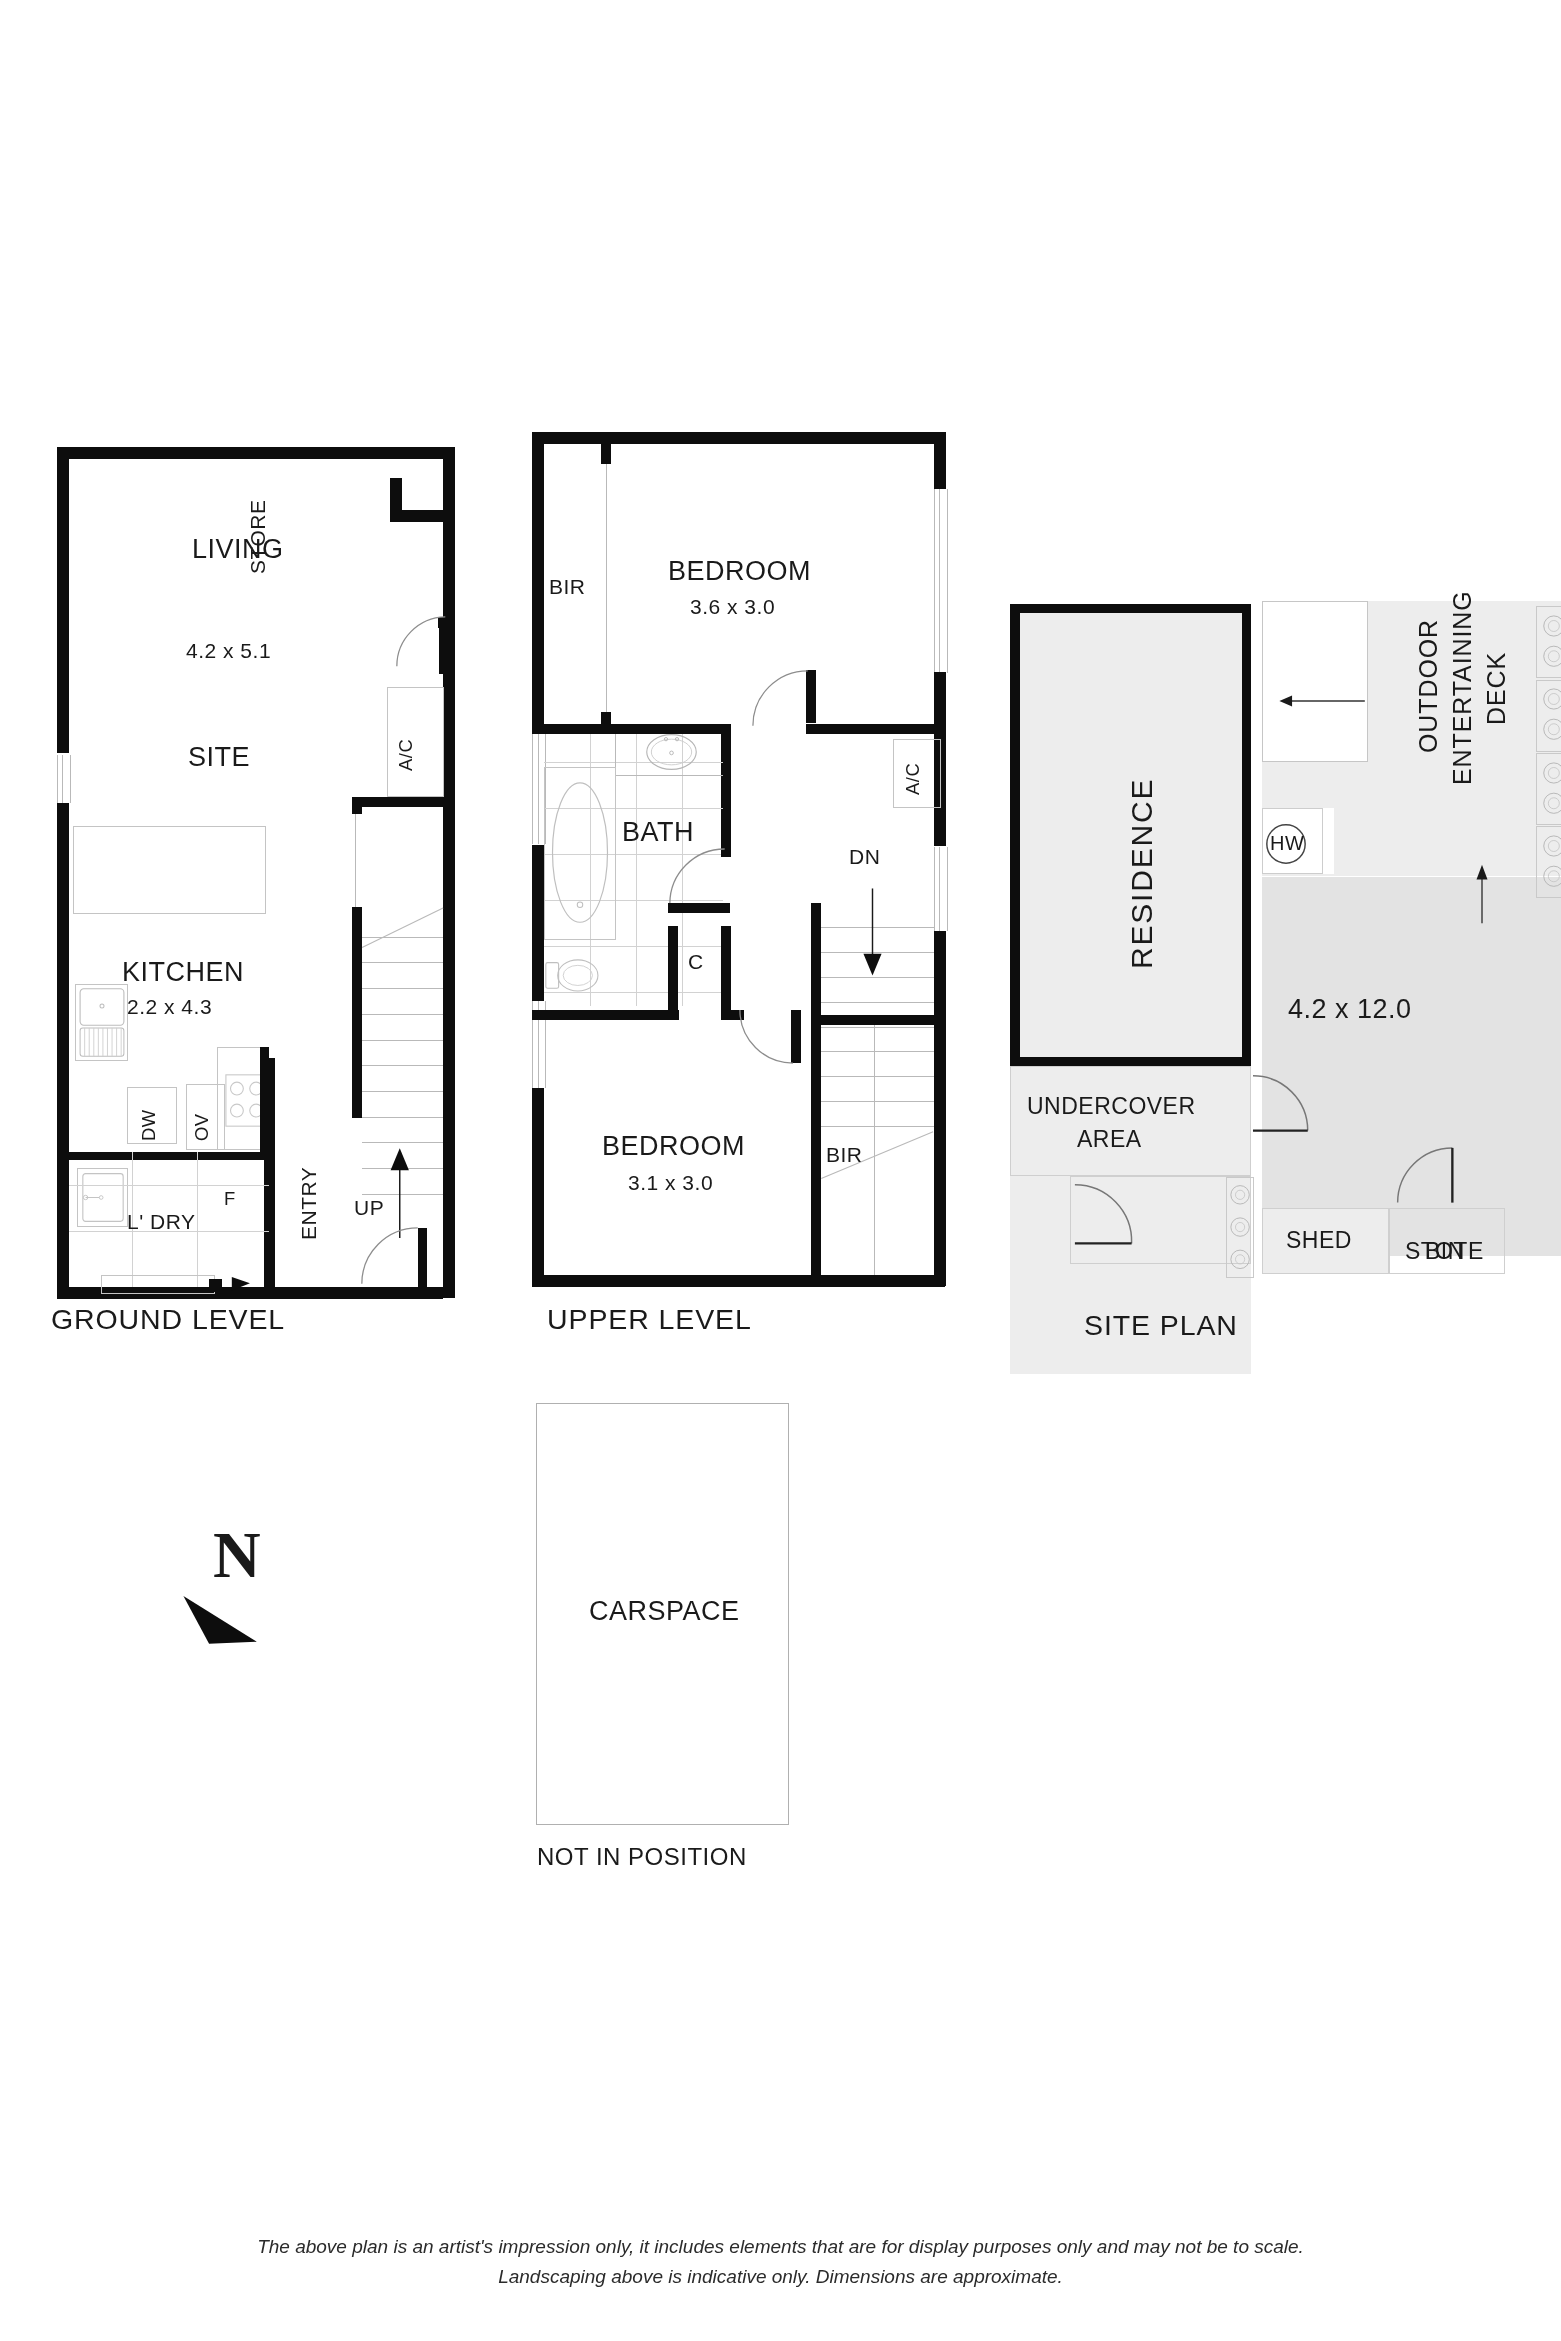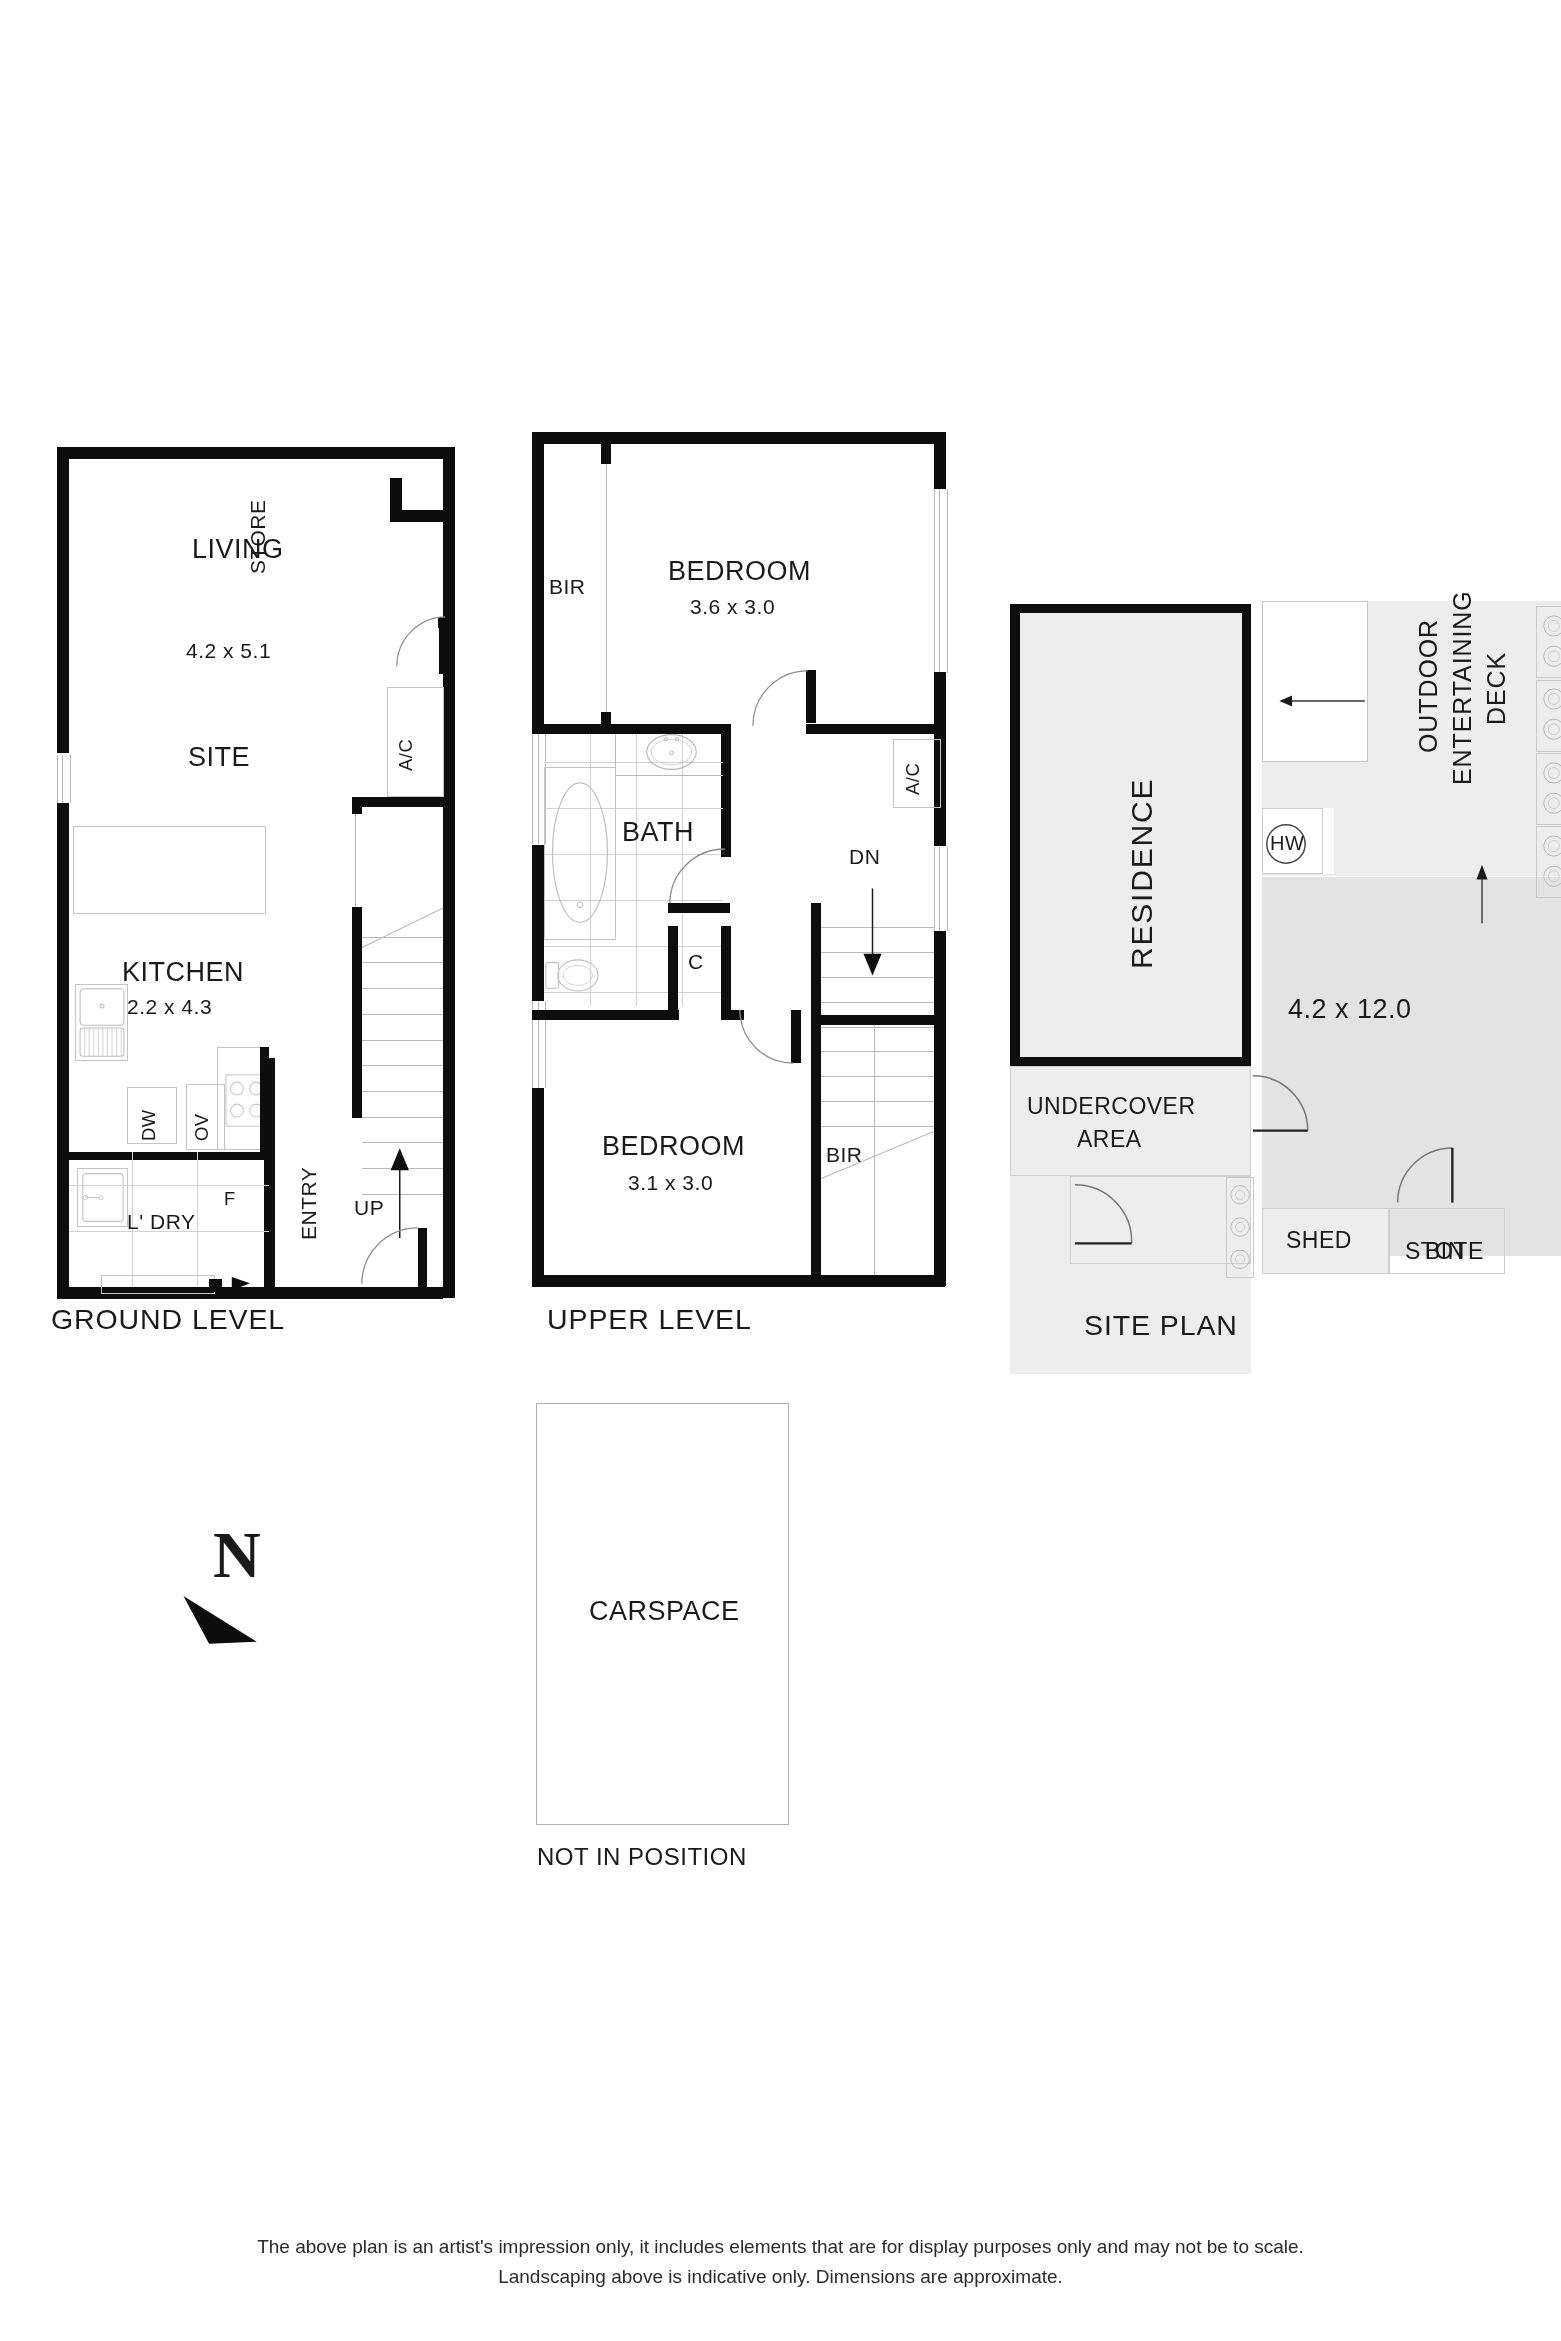--- a/index.html
+++ b/index.html
@@ -13,21 +13,21 @@
   .vert{transform:rotate(-90deg);transform-origin:left top;}
   .plantitle{font-size:28.5px;letter-spacing:0.9px;}
   .wall{position:absolute;background:#0d0d0d;}
   .thin{position:absolute;background:#b9b9b9;}
   .thin2{position:absolute;background:#d2d2d2;}
   .boxthin{position:absolute;border:0.9px solid #c4c4c4;box-sizing:border-box;}
   .boxmid{position:absolute;border:0.9px solid #9a9a9a;box-sizing:border-box;}
   .fillgrey{position:absolute;background:#ededed;}
   .fillgrey2{position:absolute;background:#e3e3e3;}
   .fillwhite{position:absolute;background:#ffffff;}
-  .footer{position:absolute;left:0;width:1561px;text-align:center;font-size:19px;color:#2b2b2b;line-height:1.55;}
+  .footer{position:absolute;left:0;width:1561px;text-align:center;font-size:19px;color:#2b2b2b;line-height:1.55;font-style:italic;}
   svg{display:block;overflow:visible;}
   .sp-lbl{font-size:23px;}
 </style>
 </head>
 <body>
 
 <div class="plan" style="left:0;top:0;width:514px;height:1304px;">
 
   <div class="wall" style="left:57px;top:447px;width:398px;height:12px;"></div>
   <div class="wall" style="left:57px;top:447px;width:12px;height:306px;"></div>

